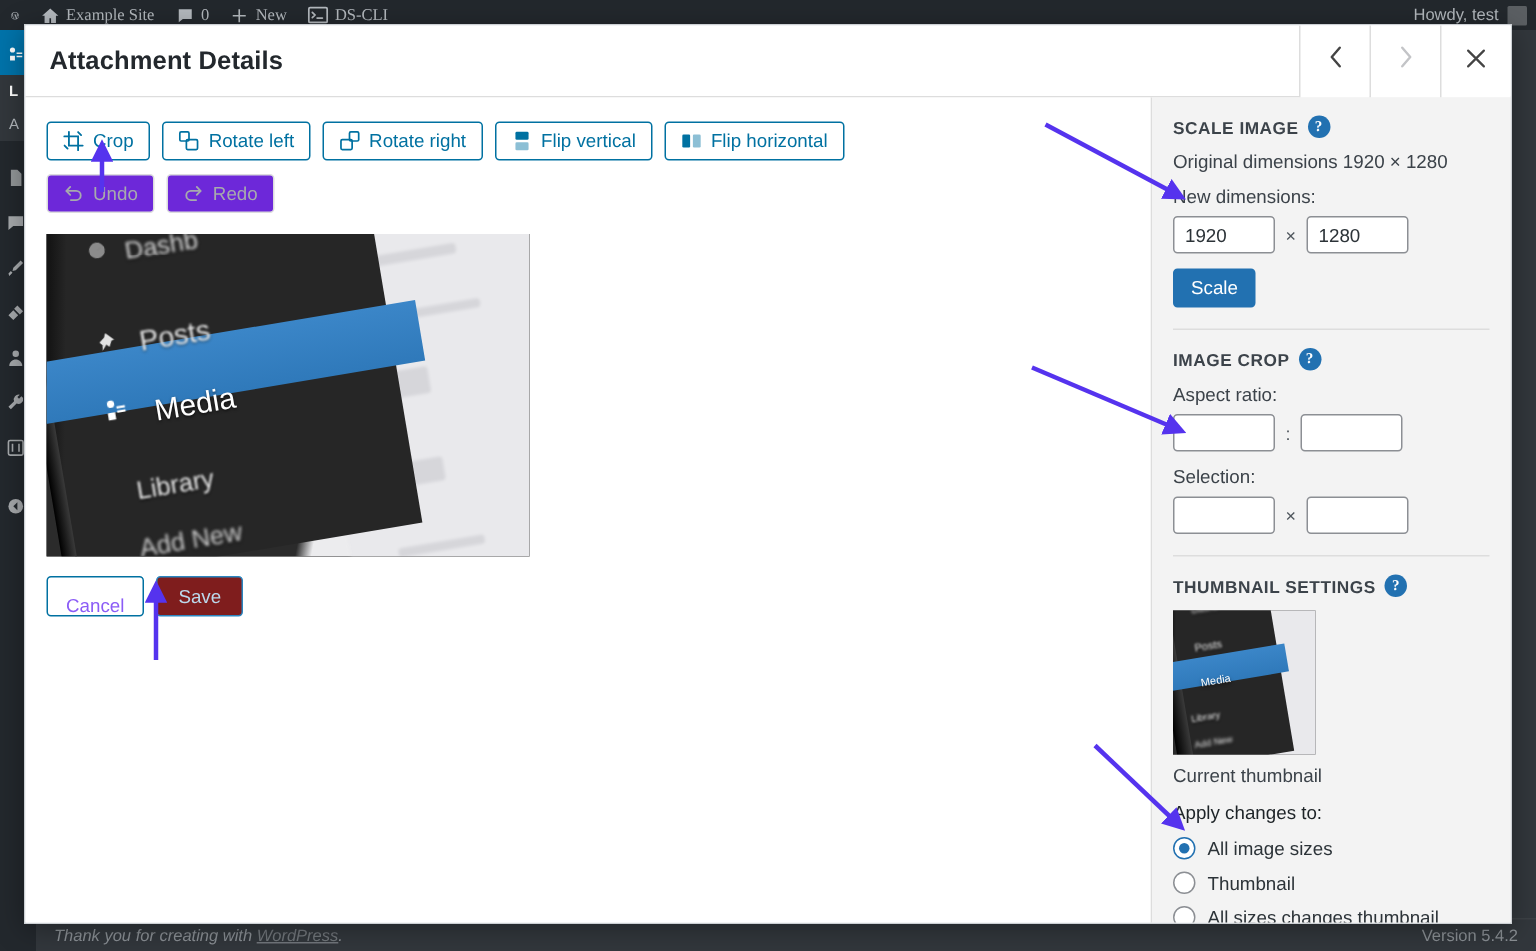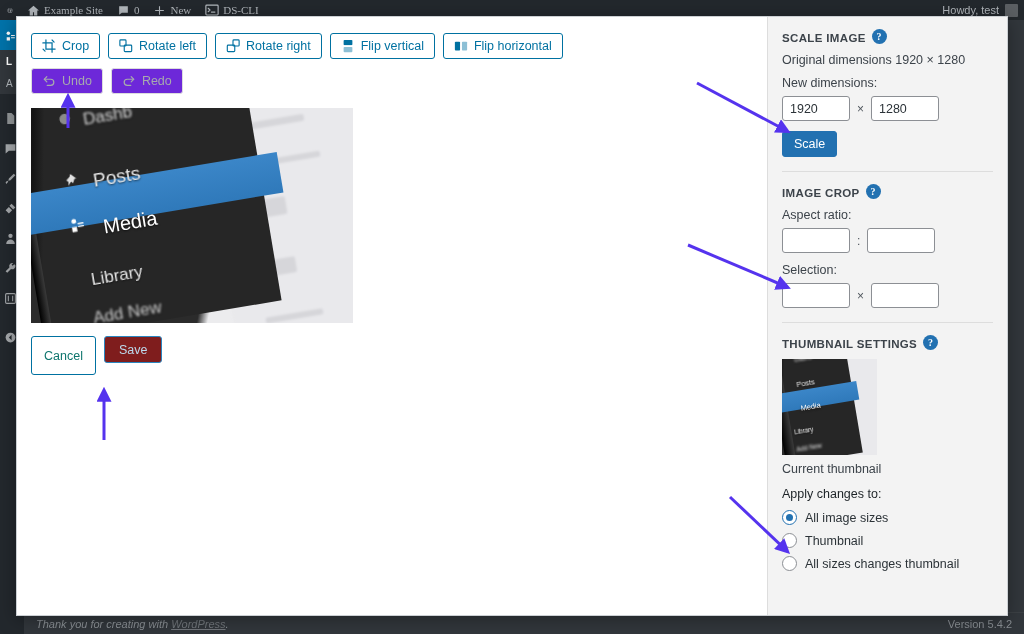--- a/index.html
+++ b/index.html
@@ -121,22 +121,22 @@
     position: absolute; color: #e8e8e8; font-size: 15px;
     transform: rotate(-9.5deg); white-space: nowrap;
     text-shadow: 0 1px 2px rgba(0,0,0,.6);
   }
   .ptxt.blur1 { filter: blur(.6px); }
   .ptxt.blur2 { filter: blur(1.1px); }
   .pico { position: absolute; color: #dcdcdc; transform: rotate(-9.5deg); filter: blur(.5px); }
 
   .save-row { display: flex; gap: 8px; margin-top: 13px; }
   .btn-cancel {
-    height: 39px; padding: 12px 12px; font-size: 12.5px; border-radius: 3px;
-    background: #fff; border: 1px solid #0071a1; color: #0f766e; cursor: pointer;
+    height: 27px; padding: 12px 12px; font-size: 12.5px; border-radius: 3px;
+    background: #fff; border: 1px solid #0071a1; color: #8b5cf6; cursor: pointer;
   }
   .btn-save {
     height: 27px; padding: 0 14px; font-size: 12.5px; border-radius: 3px;
     background: #7f1d1d; border: 1px solid #2a86c0; color: #bcd9ec; cursor: pointer;
   }
 
   
   .sec-title {
     font-size: 11.5px; font-weight: bold; color: #3c434a;
     letter-spacing: .35px; text-transform: uppercase;
@@ -311,20 +311,46 @@
     </div>
   </div>
 
   <div class="wpfooter">
     <div class="left"><span>Thank you for creating with </span><a href="#">WordPress</a><span>.</span></div>
     <div class="right">Version 5.4.2</div>
   </div>
 
   <div class="modal">
 
+    <div class="modal-header">
+      <div class="modal-title">Attachment Details</div>
+      <div class="modal-navs">
+        <button class="navbtn" title="Edit previous media item">
+          <span>
+            <svg width="11" height="16" viewBox="0 0 12 18" fill="none" stroke="#444" stroke-width="1.8" stroke-linecap="round" stroke-linejoin="round">
+                <path d="M9 2L3 9l6 7"></path>
+              </svg>
+          </span>
+        </button>
+        <button class="navbtn disabled" title="Edit next media item">
+          <span>
+            <svg width="11" height="16" viewBox="0 0 12 18" fill="none" stroke="#c3c4c7" stroke-width="1.8" stroke-linecap="round" stroke-linejoin="round">
+                <path d="M3 2l6 7-6 7"></path>
+              </svg>
+          </span>
+        </button>
+        <button class="navbtn" title="Close dialog">
+          <span>
+            <svg width="14" height="14" viewBox="0 0 16 16" fill="none" stroke="#444" stroke-width="1.7" stroke-linecap="round">
+                <path d="M2 2l12 12M14 2L2 14"></path>
+              </svg>
+          </span>
+        </button>
+      </div>
+    </div>
 
     <div class="modal-body">
 
       <div class="editor-pane">
 
         <div class="imgedit-toolbar">
           <button class="btn">
             <span>
               <svg width="14" height="14" viewBox="0 0 16 16" fill="none" stroke="#0071a1" stroke-width="1.4">
                 <path d="M4.5 1v10.5H15M1 4.5h10.5V15" stroke-linecap="round"></path>

